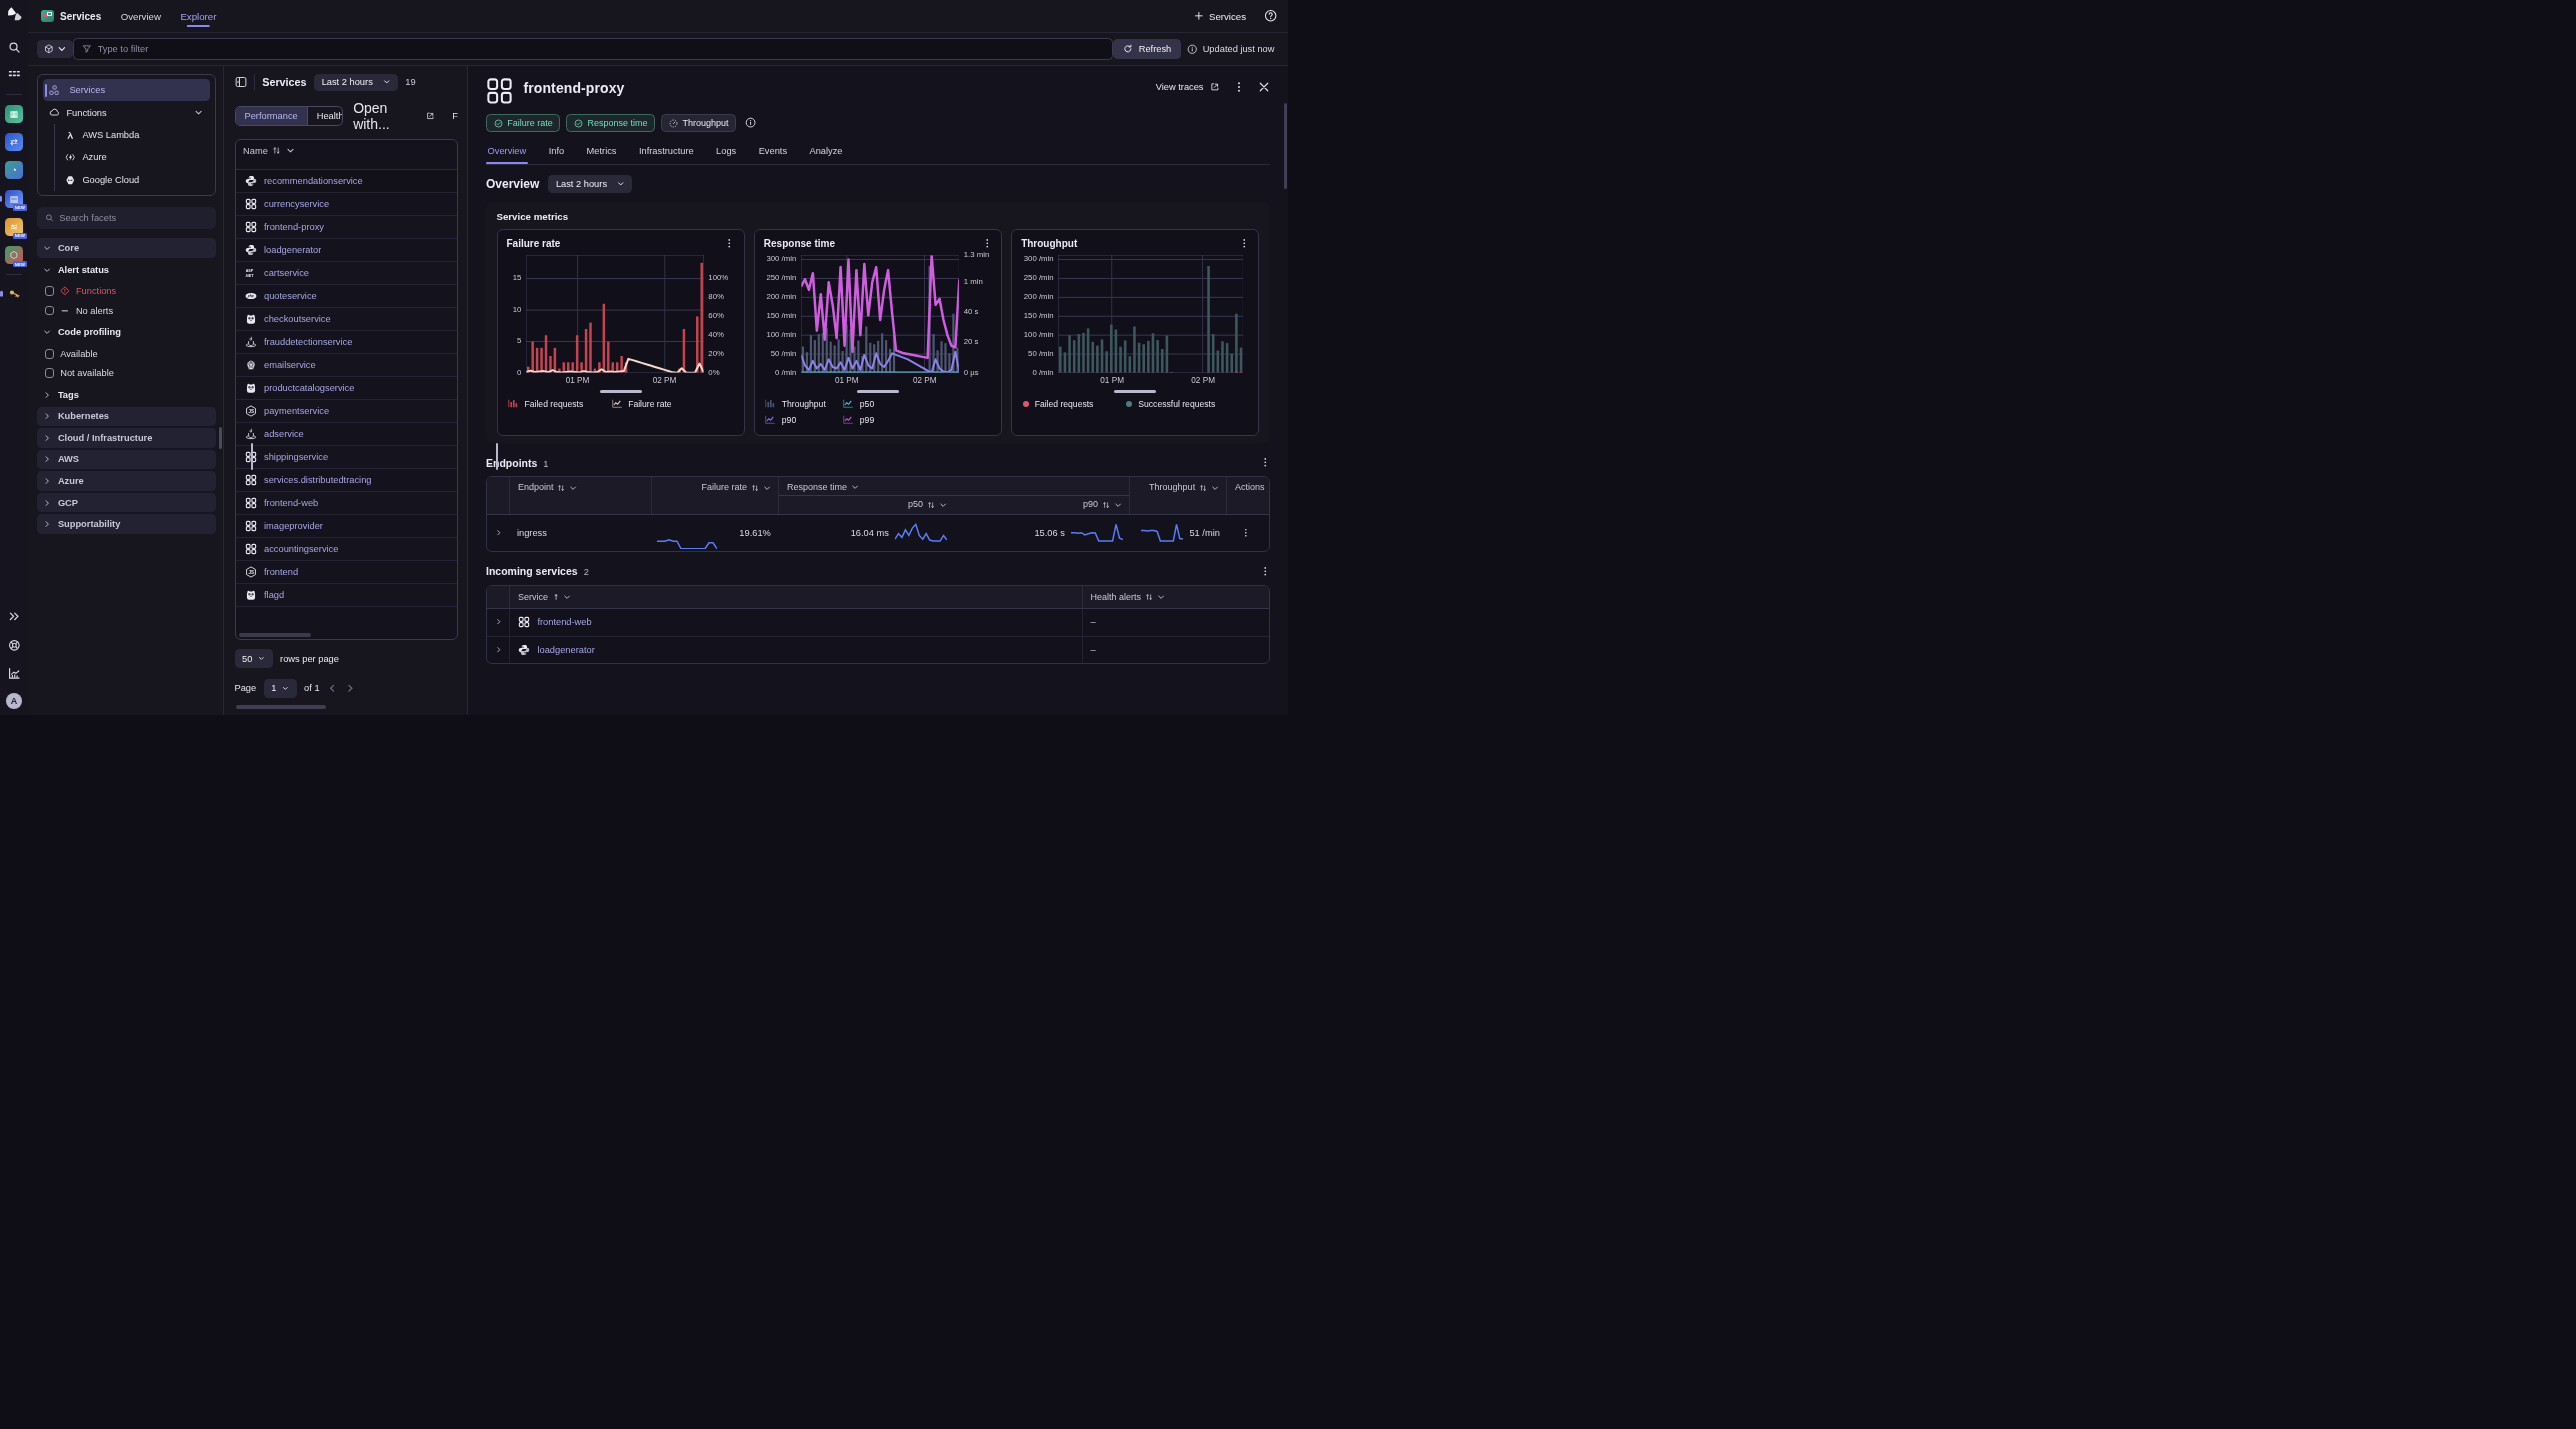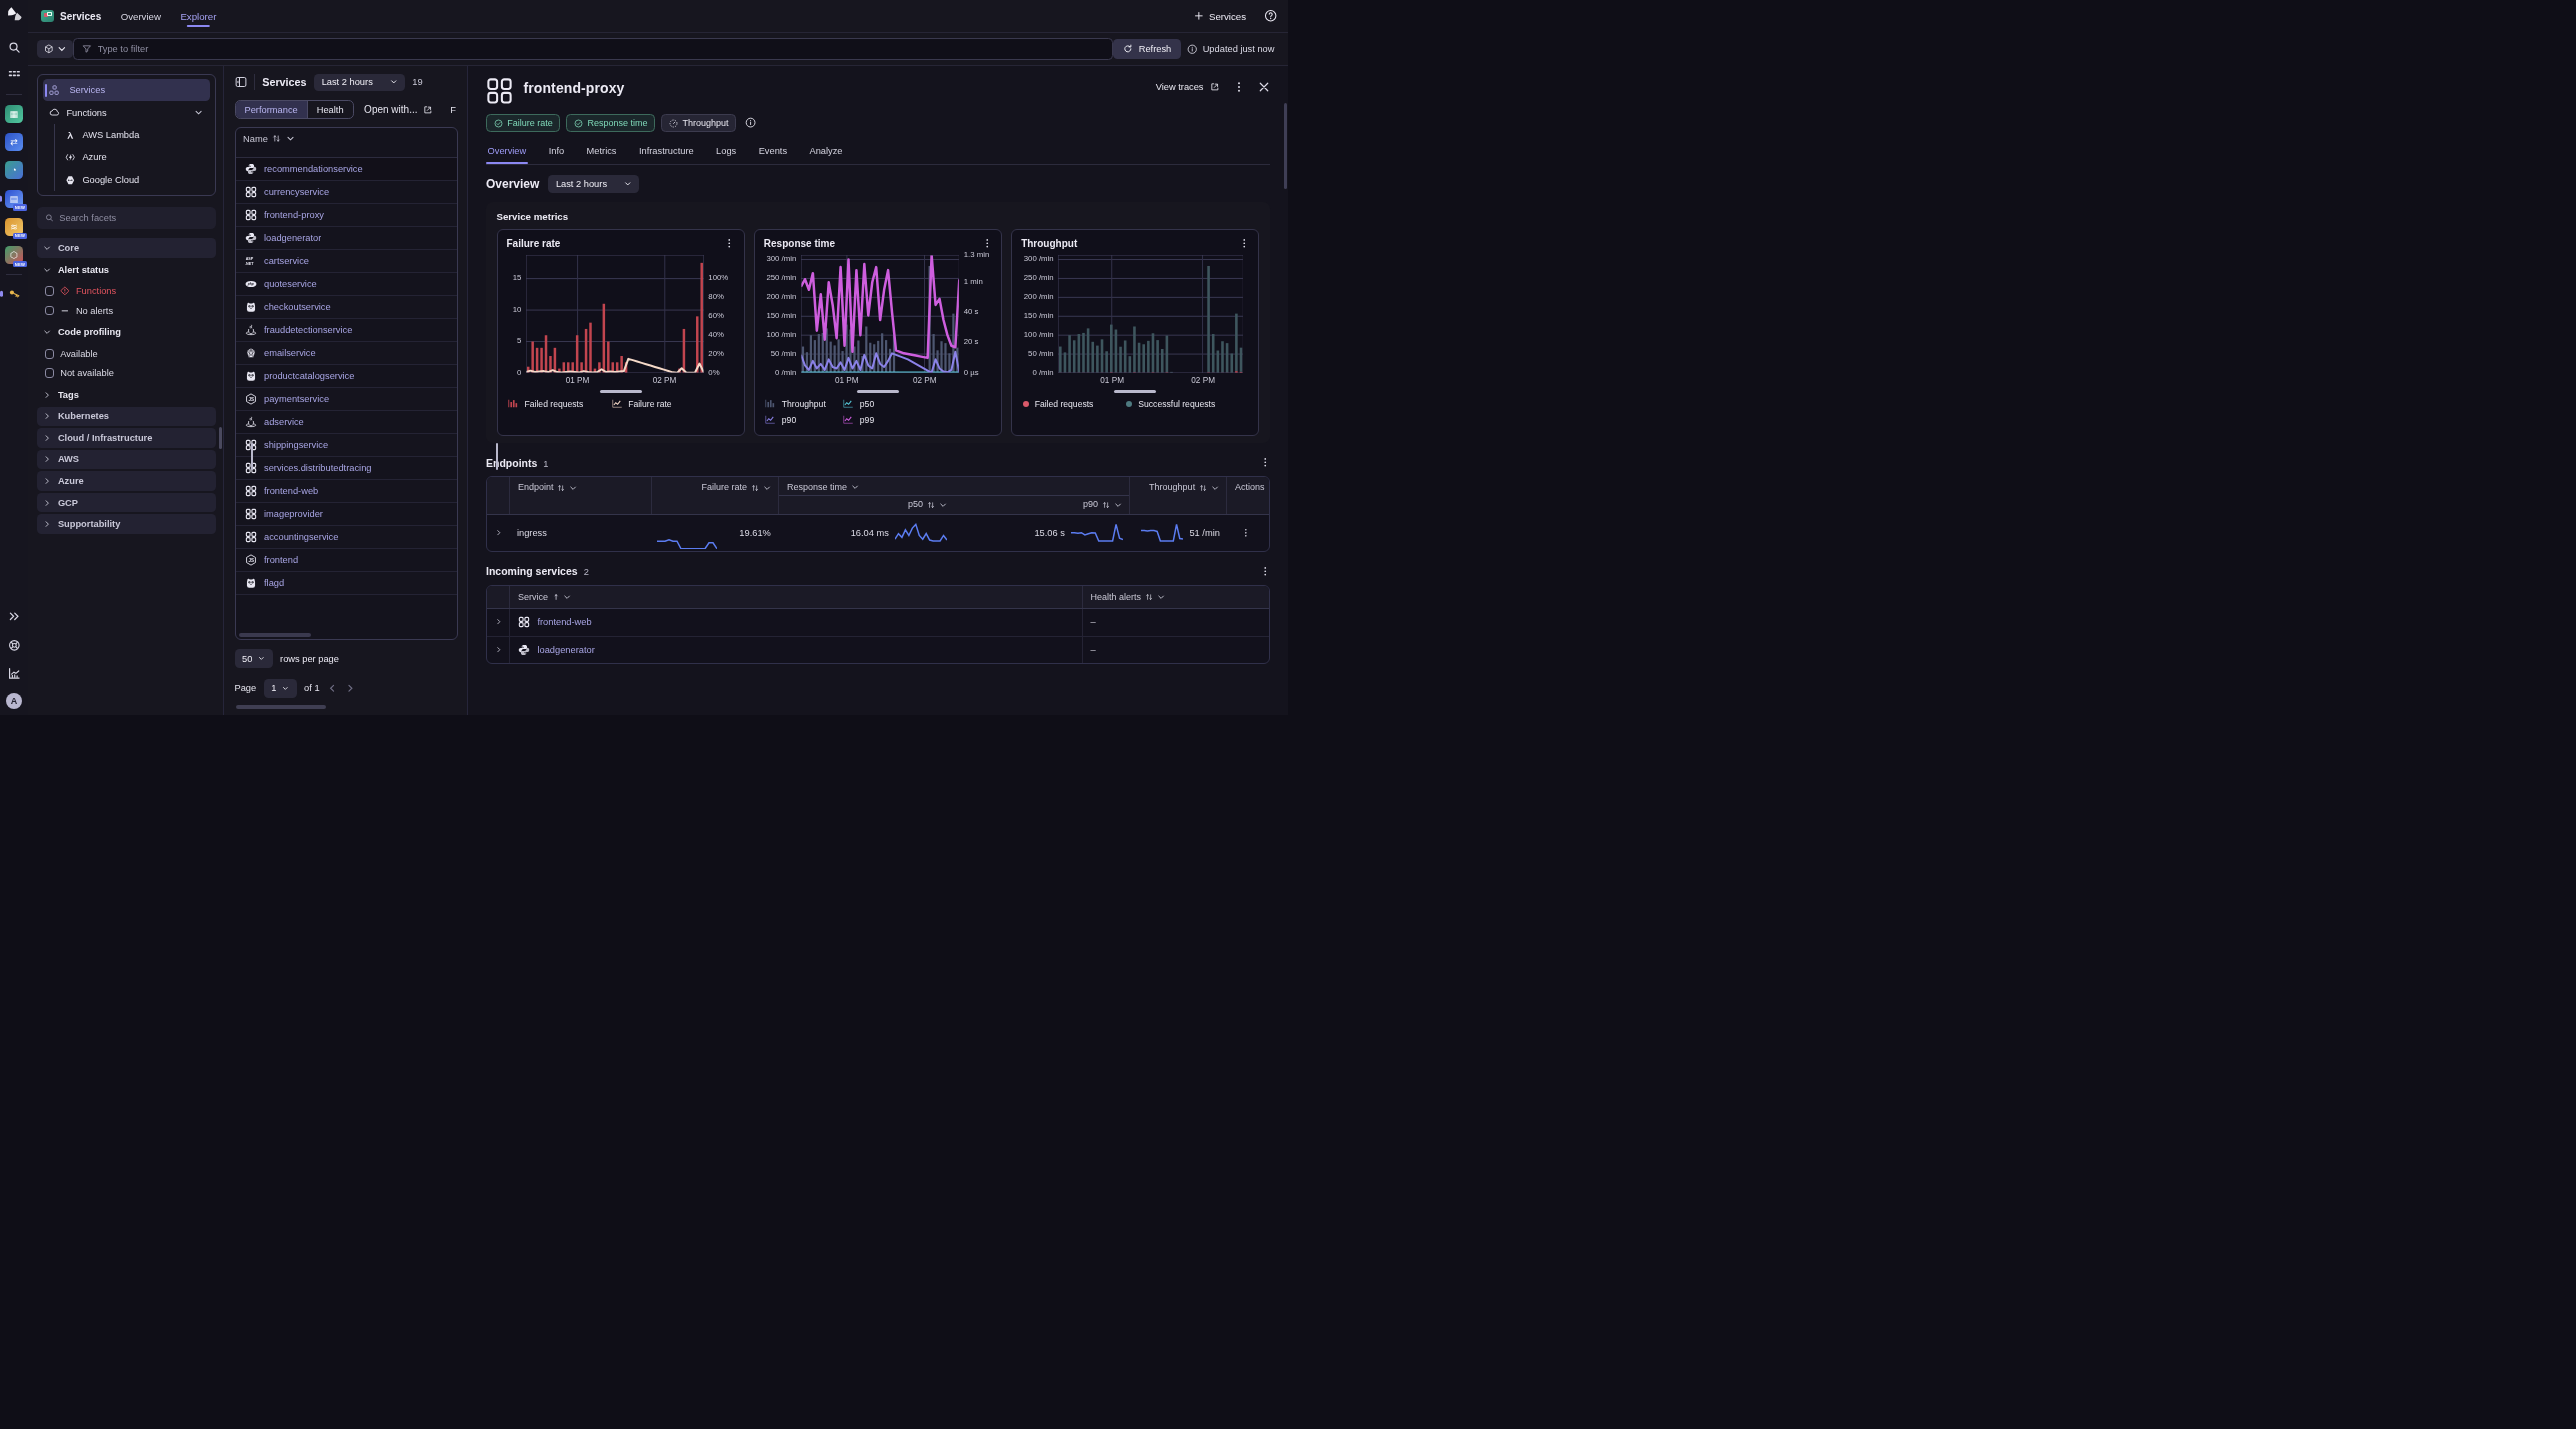--- a/index.html
+++ b/index.html
@@ -78,29 +78,29 @@
   .facet-item.crit { color:#e0535e; }
   .fp-scroll { position:absolute; right:0.7px; top:361px; width:3px; height:22.4px; border-radius:1.5px; background:#4a495e; }
   .drag-handle { position:absolute; top:377px; width:2.2px; height:27px; border-radius:1.5px; background:#b9b8cc; z-index:5; cursor:col-resize; }
 
   
   .services-panel { width:244px; flex:0 0 244px; background:#17161f; border-right:0.7px solid #26253a; display:flex; flex-direction:column; padding:7.5px 9px 6px 10.5px; position:relative; }
   .sp-head { display:flex; align-items:center; gap:7.5px; margin-bottom:9px; }
   .sp-head .collapse { width:12px; height:12px; color:#d8d7e4; cursor:pointer; }
   .sp-head .vdiv { width:0.7px; height:16.4px; background:#2e2d3e; }
   .sp-title { font-size:10.8px; font-weight:bold; }
-  .time-pill { display:flex; align-items:center; gap:17px; background:#2a2939; border-radius:4.5px; padding:3.7px 7.5px; font-size:9.3px; color:#f0eff6; cursor:pointer; }
+  .time-pill { display:flex; align-items:center; gap:10px; background:#2a2939; border-radius:4.5px; padding:3.7px 7.5px; font-size:9.3px; color:#f0eff6; cursor:pointer; }
   .time-pill svg { width:7.5px; height:7.5px; }
   .sp-count { color:#c9c8d6; font-size:9.3px; }
   .sp-tabs { display:flex; align-items:center; gap:10.5px; margin-bottom:7.5px; }
   .seg { display:flex; border:0.7px solid #4a4963; border-radius:5.2px; overflow:hidden; }
   .seg-btn { padding:3.7px 9px; font-size:9.3px; color:#e6e5ef; cursor:pointer; }
   .seg-btn.active { background:#32314e; color:#b9b6f1; }
   .seg-btn + .seg-btn { border-left:0.7px solid #4a4963; }
-  .openwith { display:flex; align-items:center; gap:5.2px; color:#e6e5ef; cursor:pointer; font-size:10px; }
+  .openwith { display:flex; align-items:center; gap:5.2px; color:#e6e5ef; cursor:pointer; font-size:14px; }
   .openwith svg { width:9.7px; height:9.7px; }
   .clipped-f { color:#e6e5ef; margin-left:7.5px; }
   .svc-table { border:0.7px solid #3a3952; border-radius:6px; flex:1; min-height:0; overflow:hidden; display:flex; flex-direction:column; position:relative; background:#14131d; }
   .svc-thead { height:30px; padding:6px 7.5px; color:#c9c8d6; display:flex; align-items:flex-start; gap:4.5px; border-bottom:0.7px solid #2c2b3e; }
   .svc-thead svg { width:9px; height:9px; }
   .svc-body { flex:1; overflow:hidden; }
   .svc-row { display:flex; align-items:center; gap:7.5px; height:23px; padding:0 9px; border-bottom:0.7px solid #242334; cursor:pointer; }
   .svc-row:nth-child(odd) { background:#15141e; }
   .svc-row:first-child { background:#121019; }
   .svc-row .sic { width:12px; height:12px; flex:0 0 12px; color:#e8e7f2; display:flex; align-items:center; justify-content:center; }

